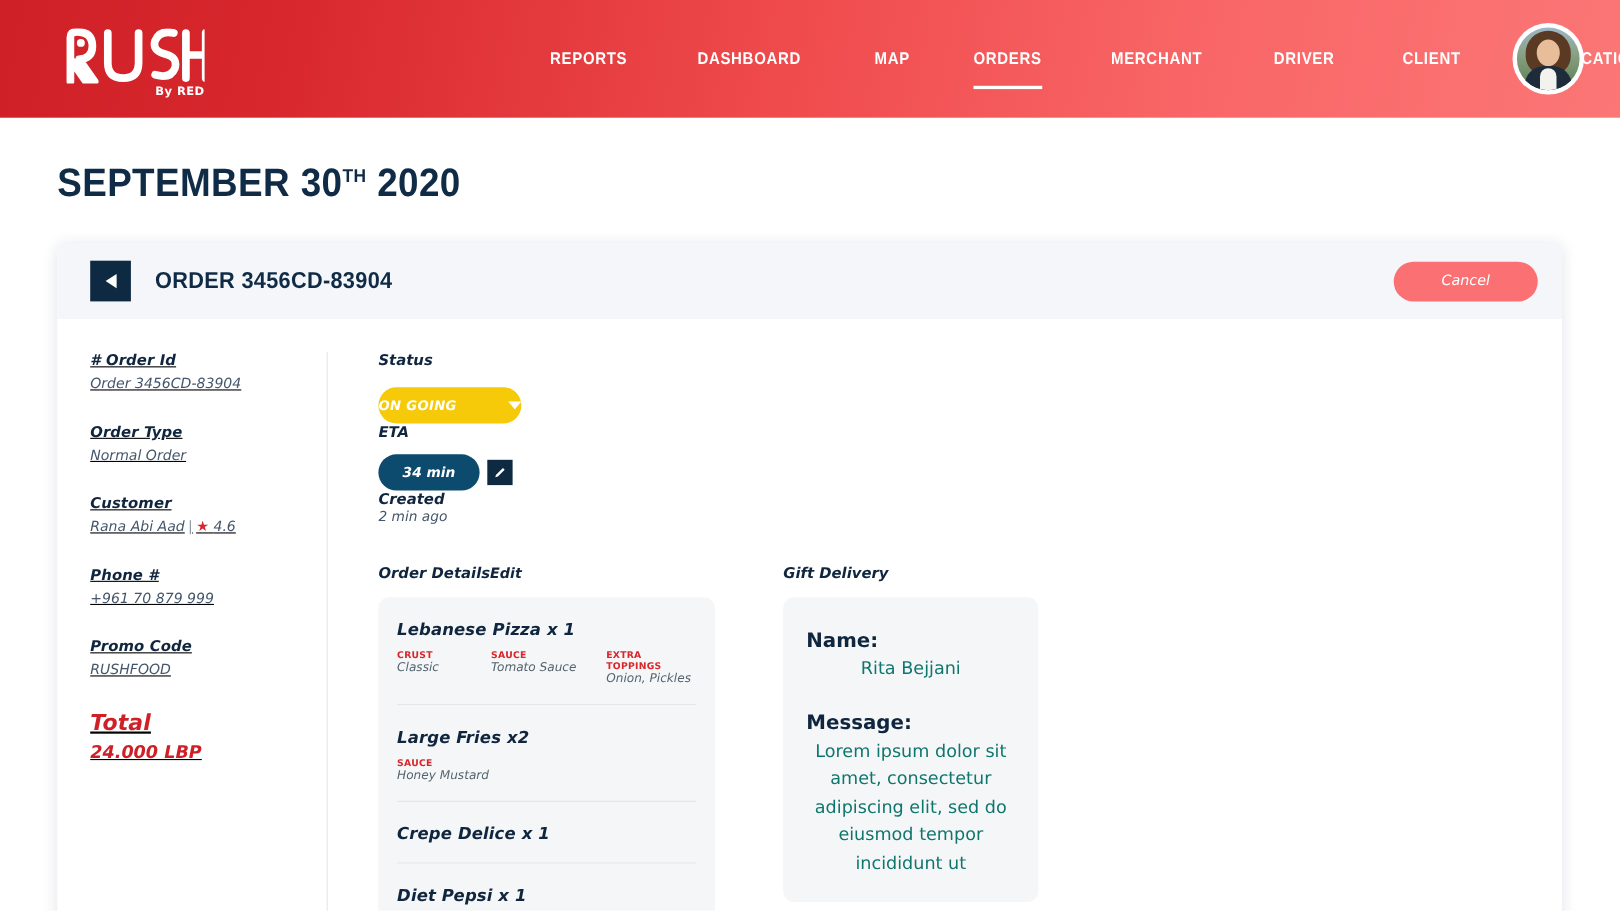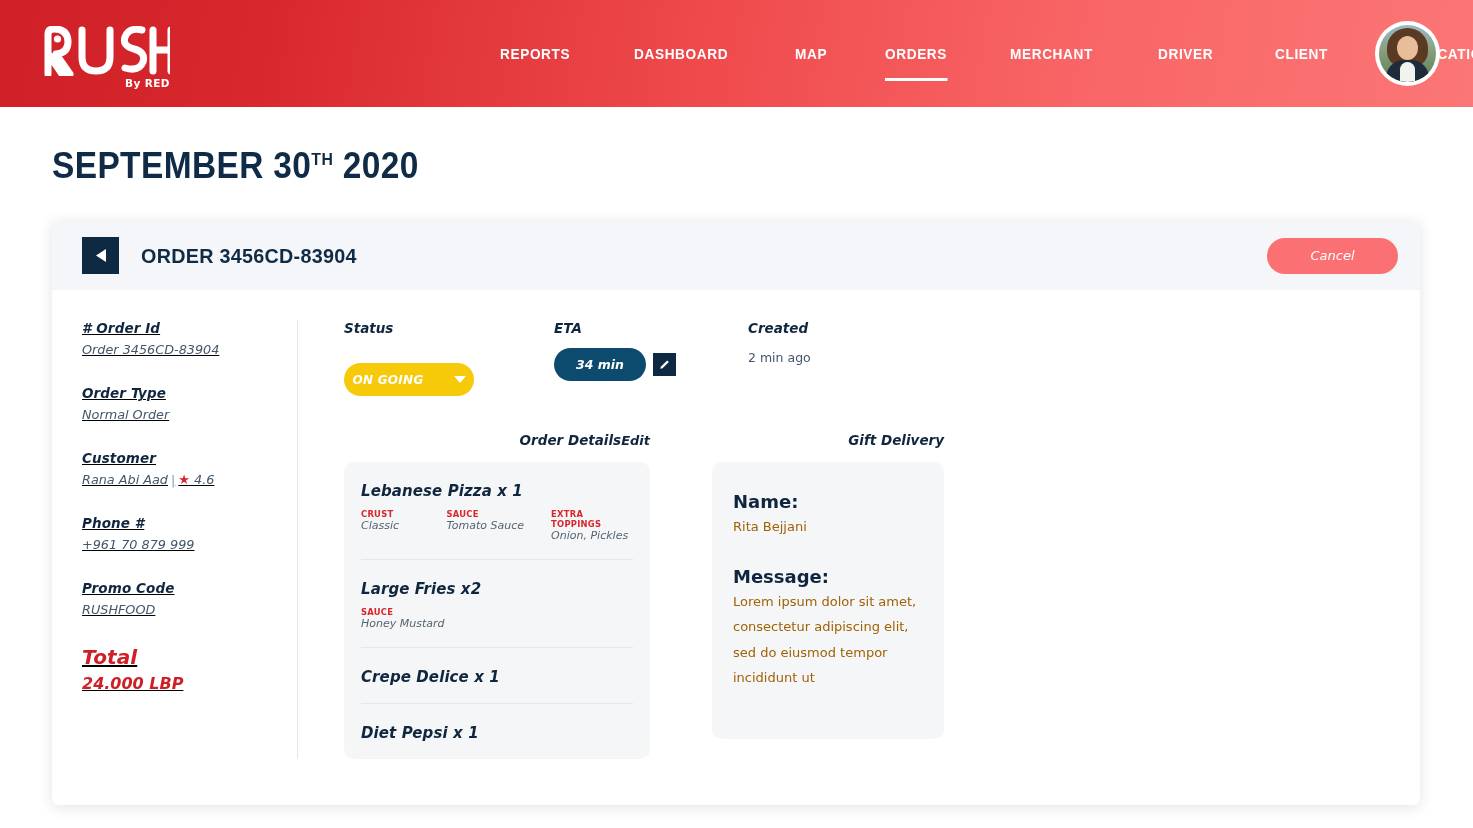--- a/index.html
+++ b/index.html
@@ -12,21 +12,21 @@
   .page { position: relative; width: 1473px; height: 828px; background: #ffffff; }
 
   
   .header {
     position: relative;
     height: 107px;
     background: linear-gradient(100deg, #cf2027 0%, #d8282e 18%, #ef4a4c 48%, #f96667 74%, #fb7676 100%);
     display: flex; align-items: center;
   }
   .logo-wrap {
-    position: absolute; left: 40px; top: 26px;
+    position: absolute; left: 56px; top: 26px;
     width: 130px; height: 62px;
   }
   .logo-mark { display: block; }
   .logo-sub {
     position: absolute; right: 0px; bottom: -1px;
     color: #ffffff;
     font-family: "DejaVu Sans", sans-serif;
     font-size: 10.5px; font-weight: bold; letter-spacing: .4px;
   }
   .nav {
@@ -135,33 +135,33 @@
     font-size: 12.8px; font-style: italic;
   }
   .info-block.total .info-label { color: #cf2027; font-size: 20px; }
   .info-block.total .info-value { color: #cf2027; font-size: 16px; font-weight: bold; margin-top: 5px; }
   .rating-sep { color: #8a99a8; margin: 0 3px; }
   .star { color: #d8262b; font-size: 13px; }
 
   
   .content-col { flex: 1; padding-left: 46px; padding-right: 30px; }
 
-  .status-row { display: flex; align-items: flex-start; }
+  .status-row { display: flex; align-items: flex-start; flex-direction: column; }
   .status-group { width: 210px; }
   .eta-group { width: 194px; }
   .created-group { }
   .field-label {
     color: #10263f;
     font-size: 13.5px; font-weight: bold; font-style: italic;
   }
   .status-pill {
-    margin-top: 27px;
+    margin-top: 16px;
     width: 130px; height: 33px; border-radius: 17px;
     background: #f6ca09;
-    display: flex; align-items: center; justify-content: center;
+    display: flex; align-items: center; justify-content: space-between;
     gap: 30px; cursor: pointer;
   }
   .status-pill-text {
     color: #ffffff; font-size: 12px; font-weight: bold; font-style: italic;
     letter-spacing: .3px;
   }
   .caret-down {
     width: 0; height: 0;
     border-left: 6px solid transparent; border-right: 6px solid transparent;
     border-top: 7px solid #ffffff;
@@ -173,31 +173,31 @@
     display: flex; align-items: center; justify-content: center;
     font-size: 12.5px; font-weight: bold; font-style: italic;
     cursor: pointer;
   }
   .eta-edit {
     width: 23px; height: 23px; background: #0e2a42;
     display: flex; align-items: center; justify-content: center;
     cursor: pointer;
   }
   .created-value {
-    margin-top: 14px; color: #44566b;
-    font-size: 12.5px; 
+    color: #44566b;
+    font-size: 12.5px; font-style: italic;
   }
 
   .cards-row { display: flex; margin-top: 36px; }
   .col-order { width: 306px; flex: none; }
   .col-special { width: 294px; flex: none; margin-left: 60px; }
   .col-gift { width: 232px; flex: none; margin-left: 62px; }
 
   .card-head {
-    display: flex; align-items: baseline; justify-content: flex-end;
+    display: flex; align-items: baseline; justify-content: flex-start;
     margin-bottom: 14px;
   }
   .card-title {
     color: #10263f; font-size: 13.5px; font-weight: bold; font-style: italic;
   }
   .edit-link {
     color: #10263f; font-size: 13px; font-weight: bold; font-style: italic;
     cursor: pointer;
   }
   .card {
@@ -224,21 +224,21 @@
 
   .text-card { padding: 27px 23px 20px 23px; min-height: 277px; }
   .text-card p {
     color: #1b3b55; font-size: 13px; line-height: 25.5px;
   }
   .gift-card { padding: 27px 21px 20px 21px; min-height: 277px; }
   .gift-label {
     color: #10263f; font-size: 18px; font-weight: bold; line-height: 25px;
   }
   .gift-value {
-    color: #a16207; font-size: 13px; line-height: 25.5px;
+    color: #0f766e; font-size: 16px; line-height: 25.5px; text-align: center;
   }
   .gift-gap { height: 24px; }
 </style>
 </head>
 <body>
 
 <div class="page">
 
   <div class="header">
 

